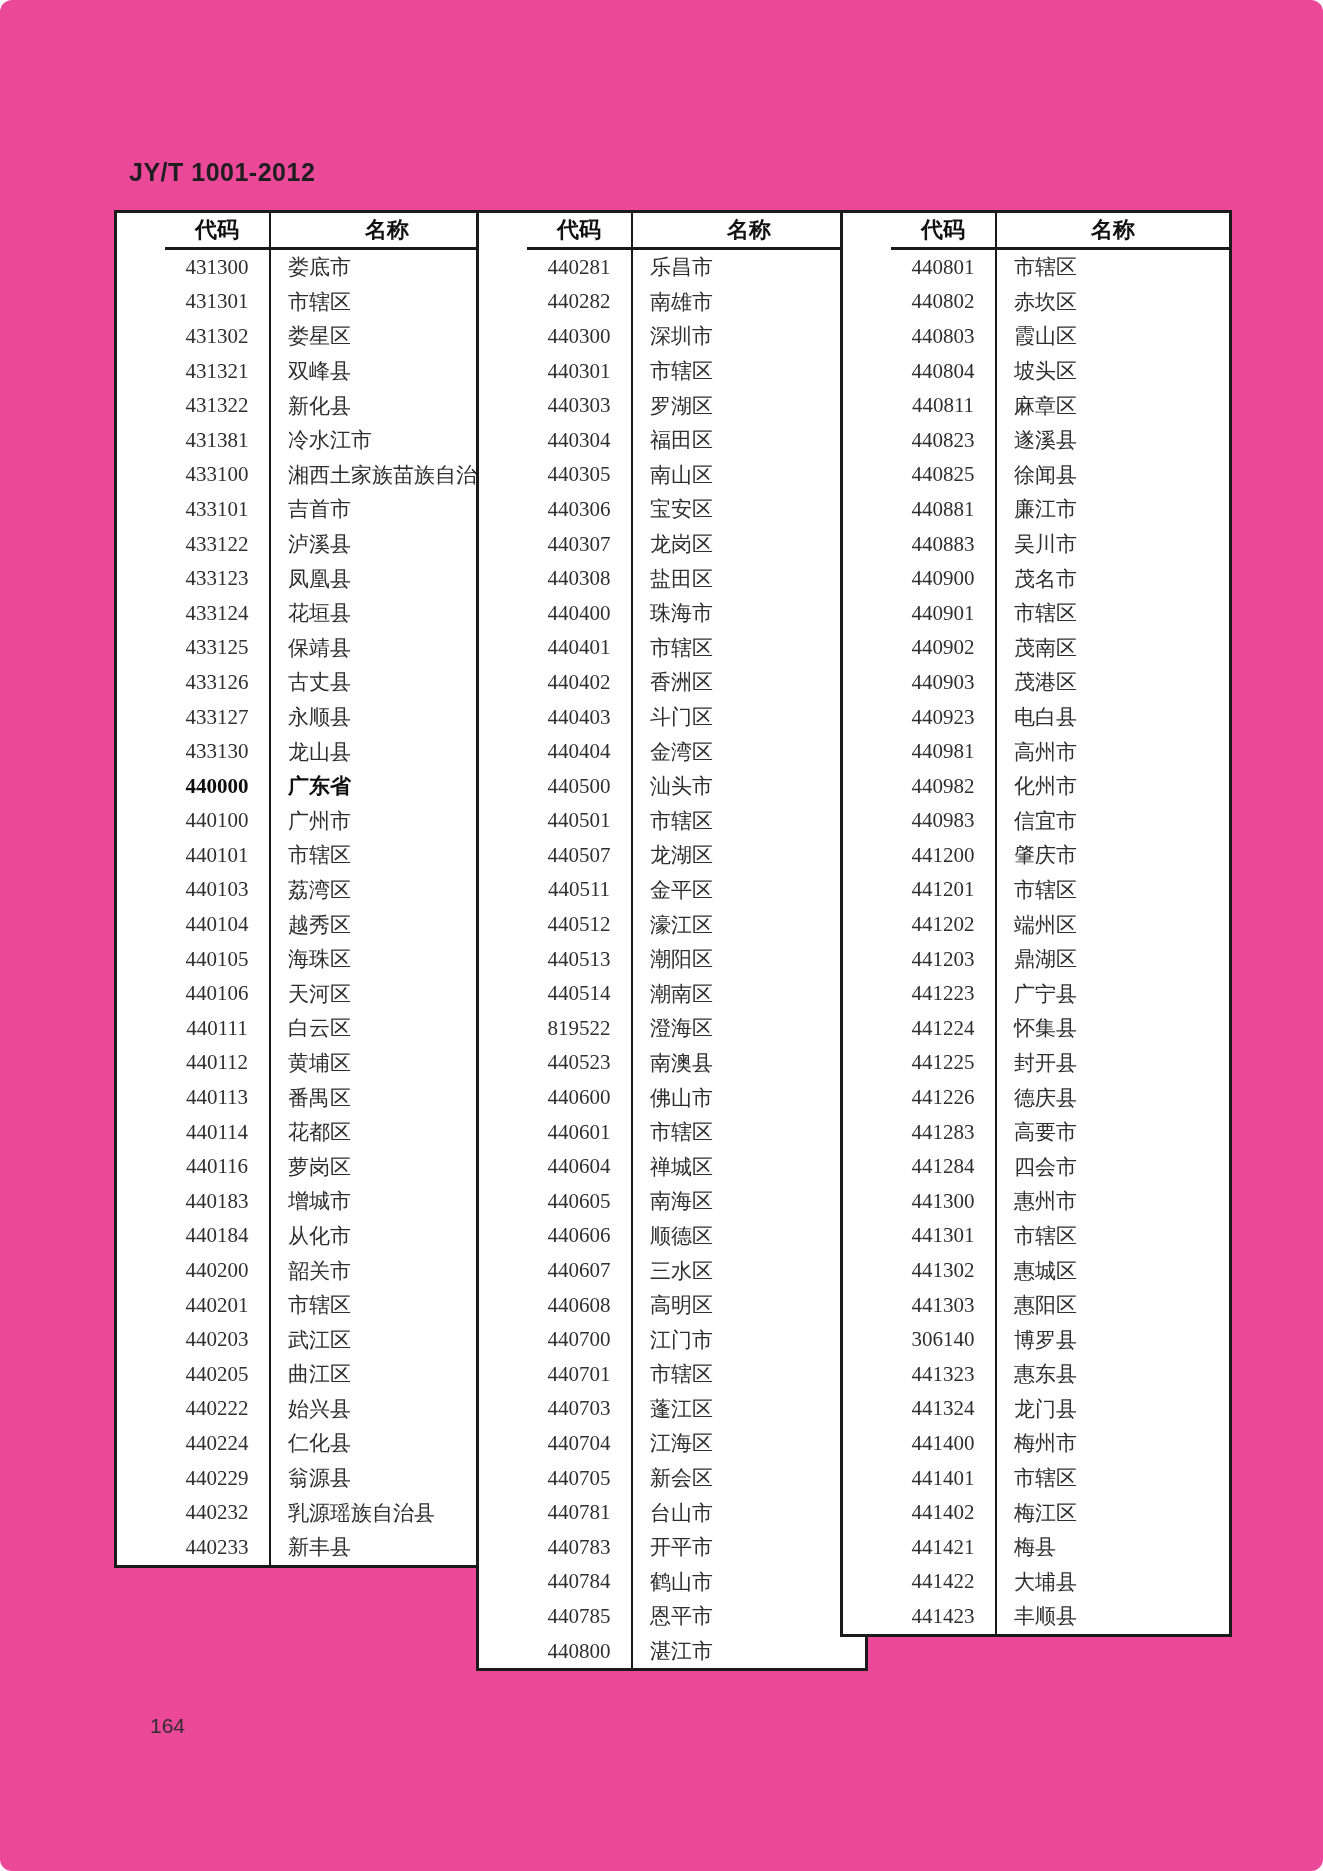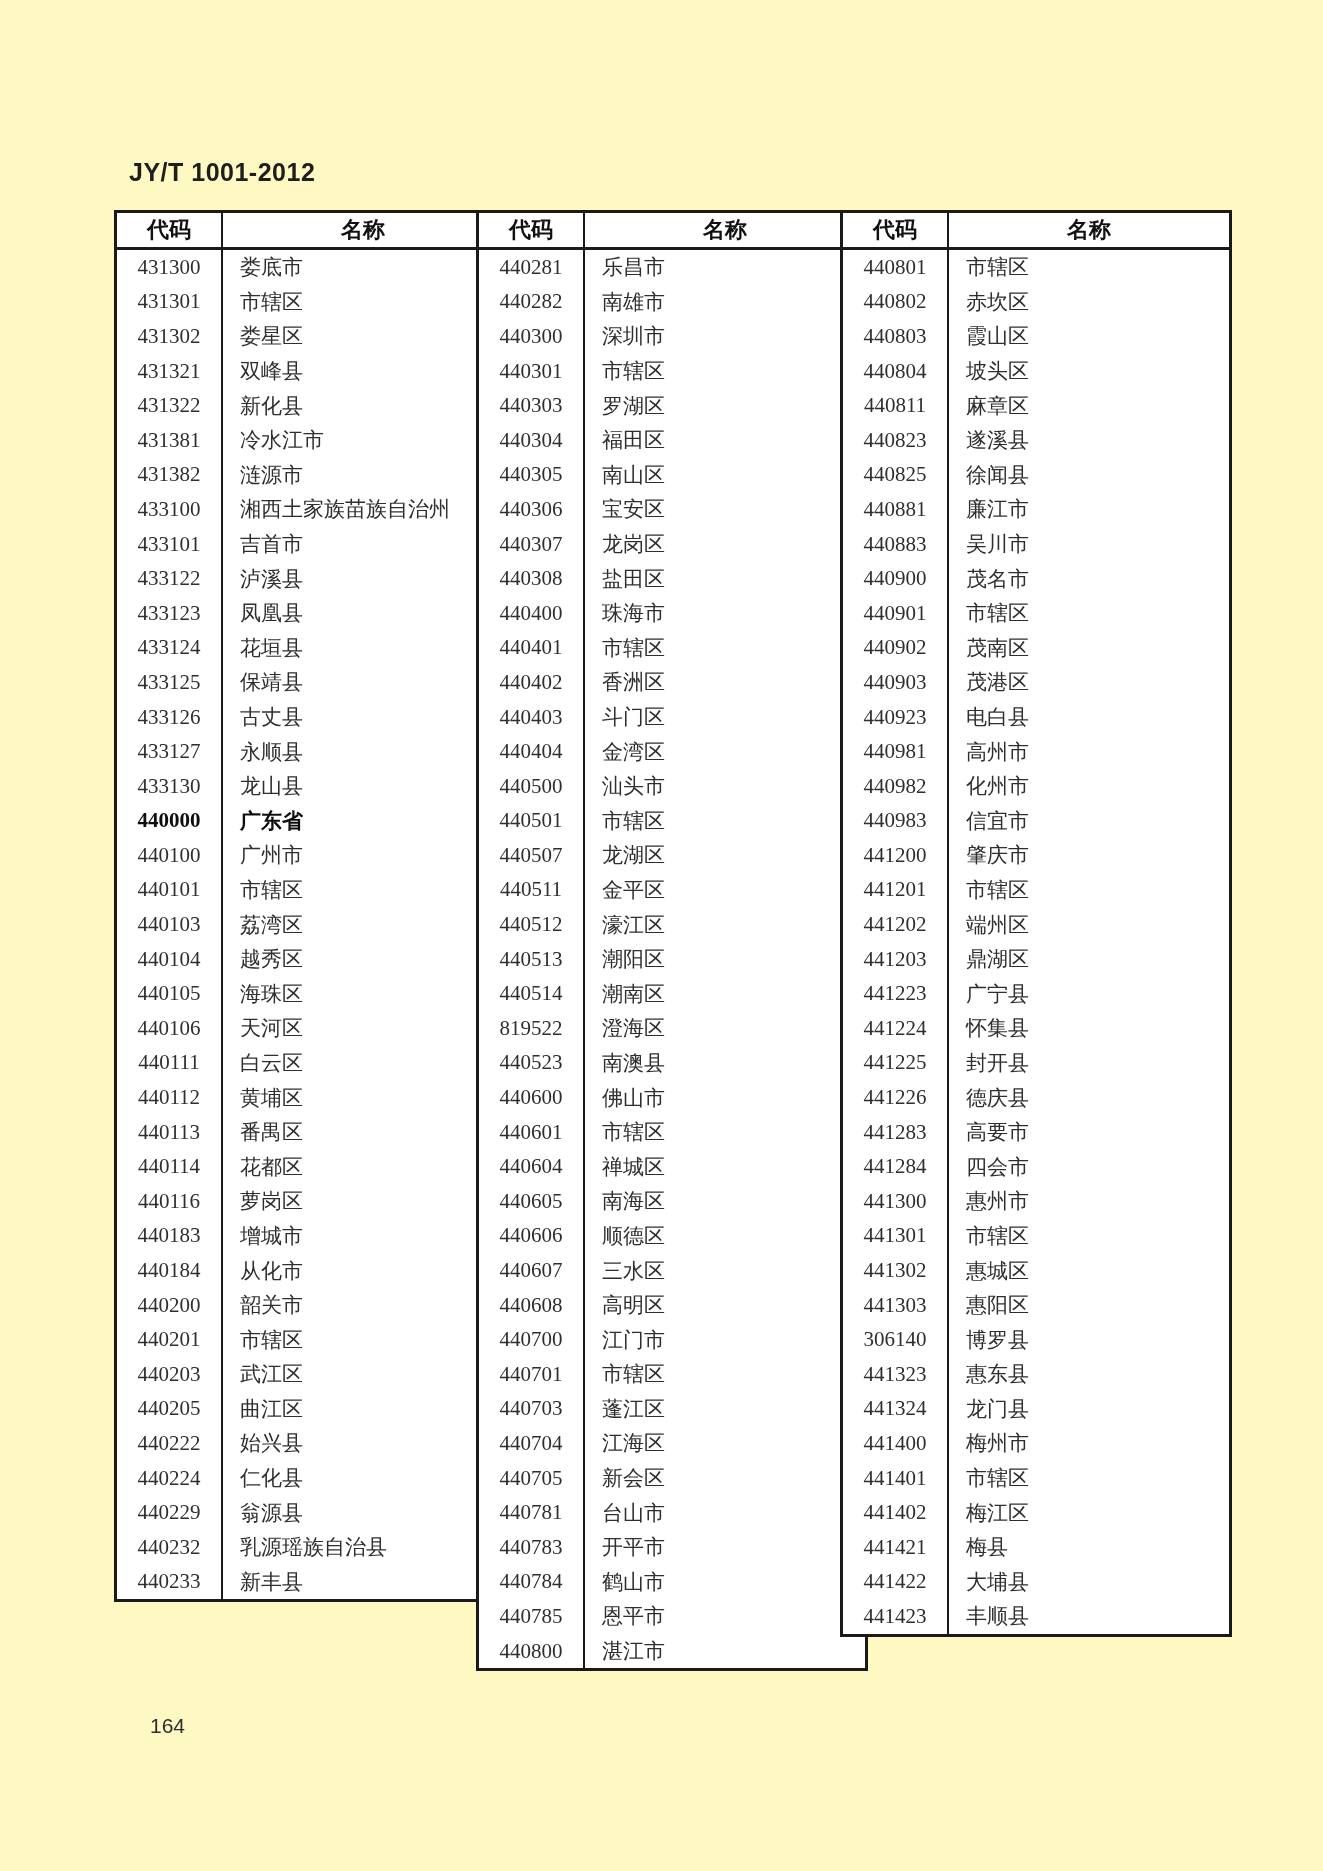--- a/index.html
+++ b/index.html
@@ -1,40 +1,42 @@
 <!DOCTYPE html>
 <html><head>
 <meta charset="utf-8">
 <style>
   html, body { margin: 0; padding: 0; background: #ffffff; }
   .page {
     position: relative;
     width: 1323px;
     height: 1871px;
-    background: #fef9c3;
+    background: #ec4899;
     overflow: hidden;
+    border-radius: 12px;
   }
   .doc-title {
     position: absolute;
     left: 129px;
     top: 158px;
     font-family: "Liberation Sans", sans-serif;
     font-size: 25px;
     font-weight: bold;
     color: #1e1e1e;
     letter-spacing: 0.5px;
     white-space: nowrap;
   }
   .tbl {
     position: absolute;
     top: 210px;
     width: 392px;
     border: 3px solid #1a1a1a;
     box-sizing: border-box;
     background: #ffffff;
+    padding-left: 48px;
   }
   .tbl-1 { left: 114px; }
   .tbl-2 { left: 476px; }
   .tbl-3 { left: 840px; }
   .thead {
     display: flex;
     height: 34px;
     border-bottom: 3px solid #1a1a1a;
     font-family: "Liberation Serif", serif;
     font-weight: bold;
@@ -110,24 +112,20 @@
       </div>
       <div class="trow">
         <div class="td code">431322</div>
         <div class="td name">新化县</div>
       </div>
       <div class="trow">
         <div class="td code">431381</div>
         <div class="td name">冷水江市</div>
       </div>
       <div class="trow">
-        <div class="td code">431382</div>
-        <div class="td name">涟源市</div>
-      </div>
-      <div class="trow">
         <div class="td code">433100</div>
         <div class="td name">湘西土家族苗族自治州</div>
       </div>
       <div class="trow">
         <div class="td code">433101</div>
         <div class="td name">吉首市</div>
       </div>
       <div class="trow">
         <div class="td code">433122</div>
         <div class="td name">泸溪县</div>

